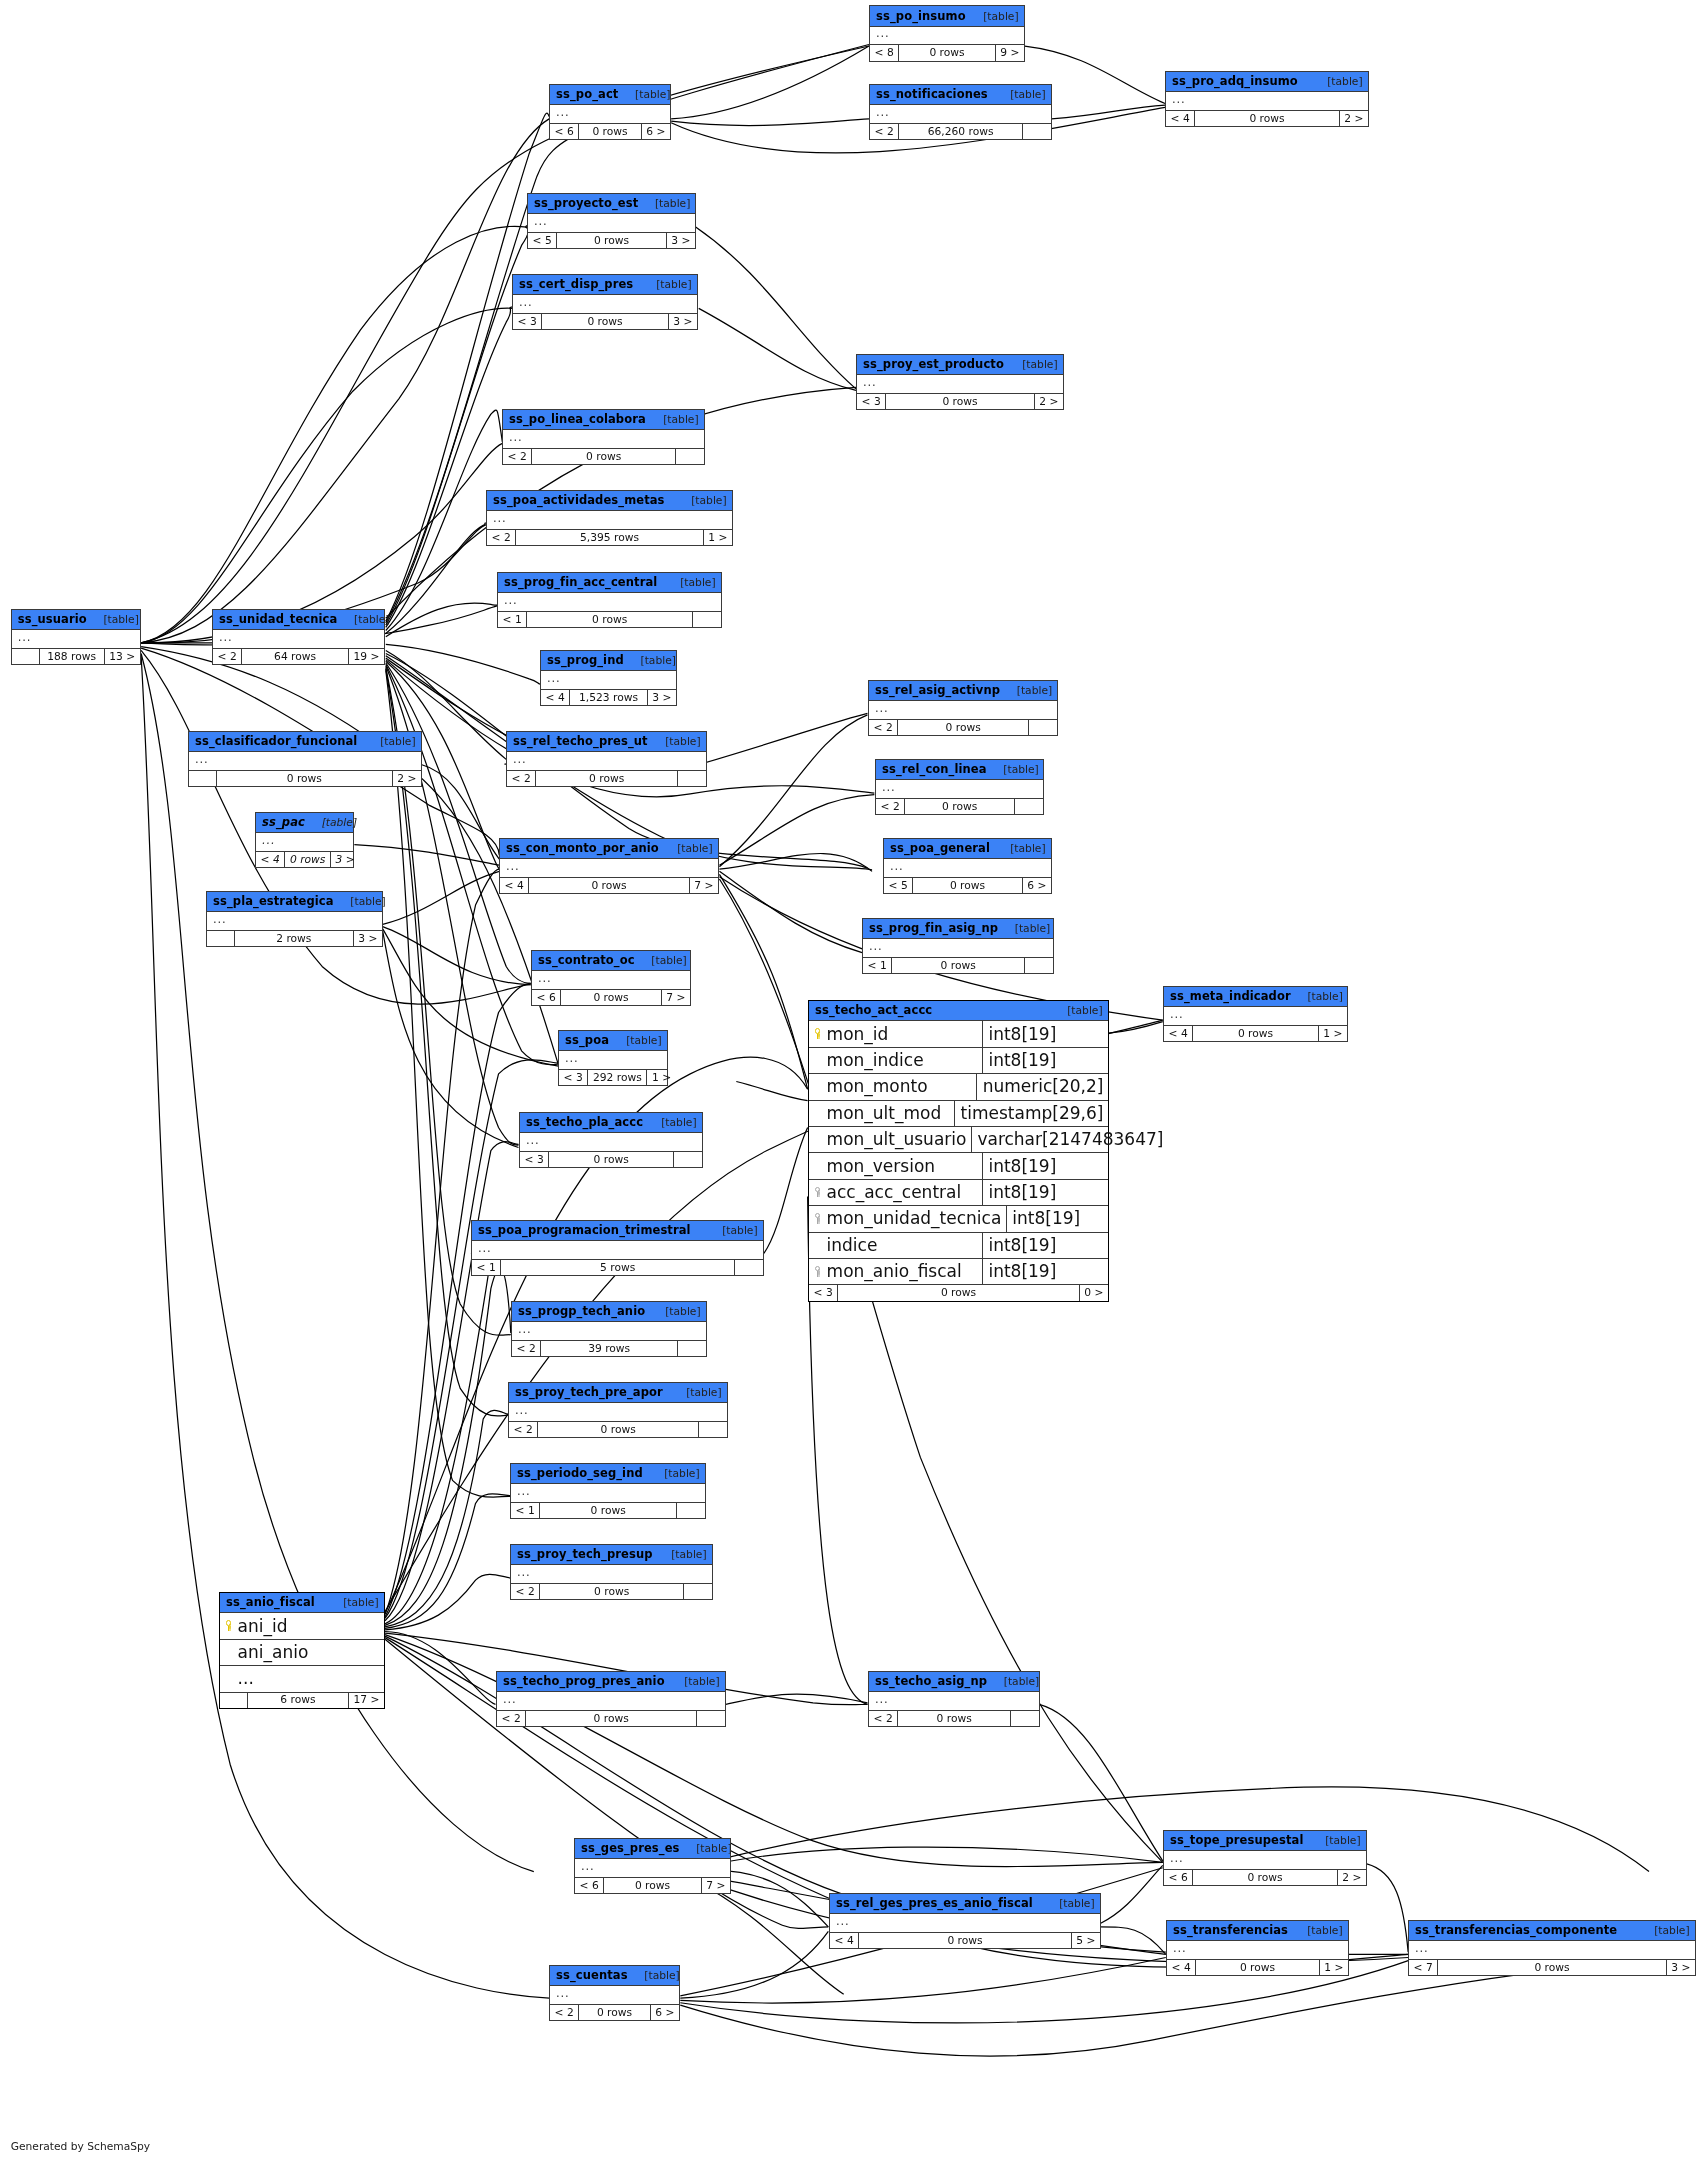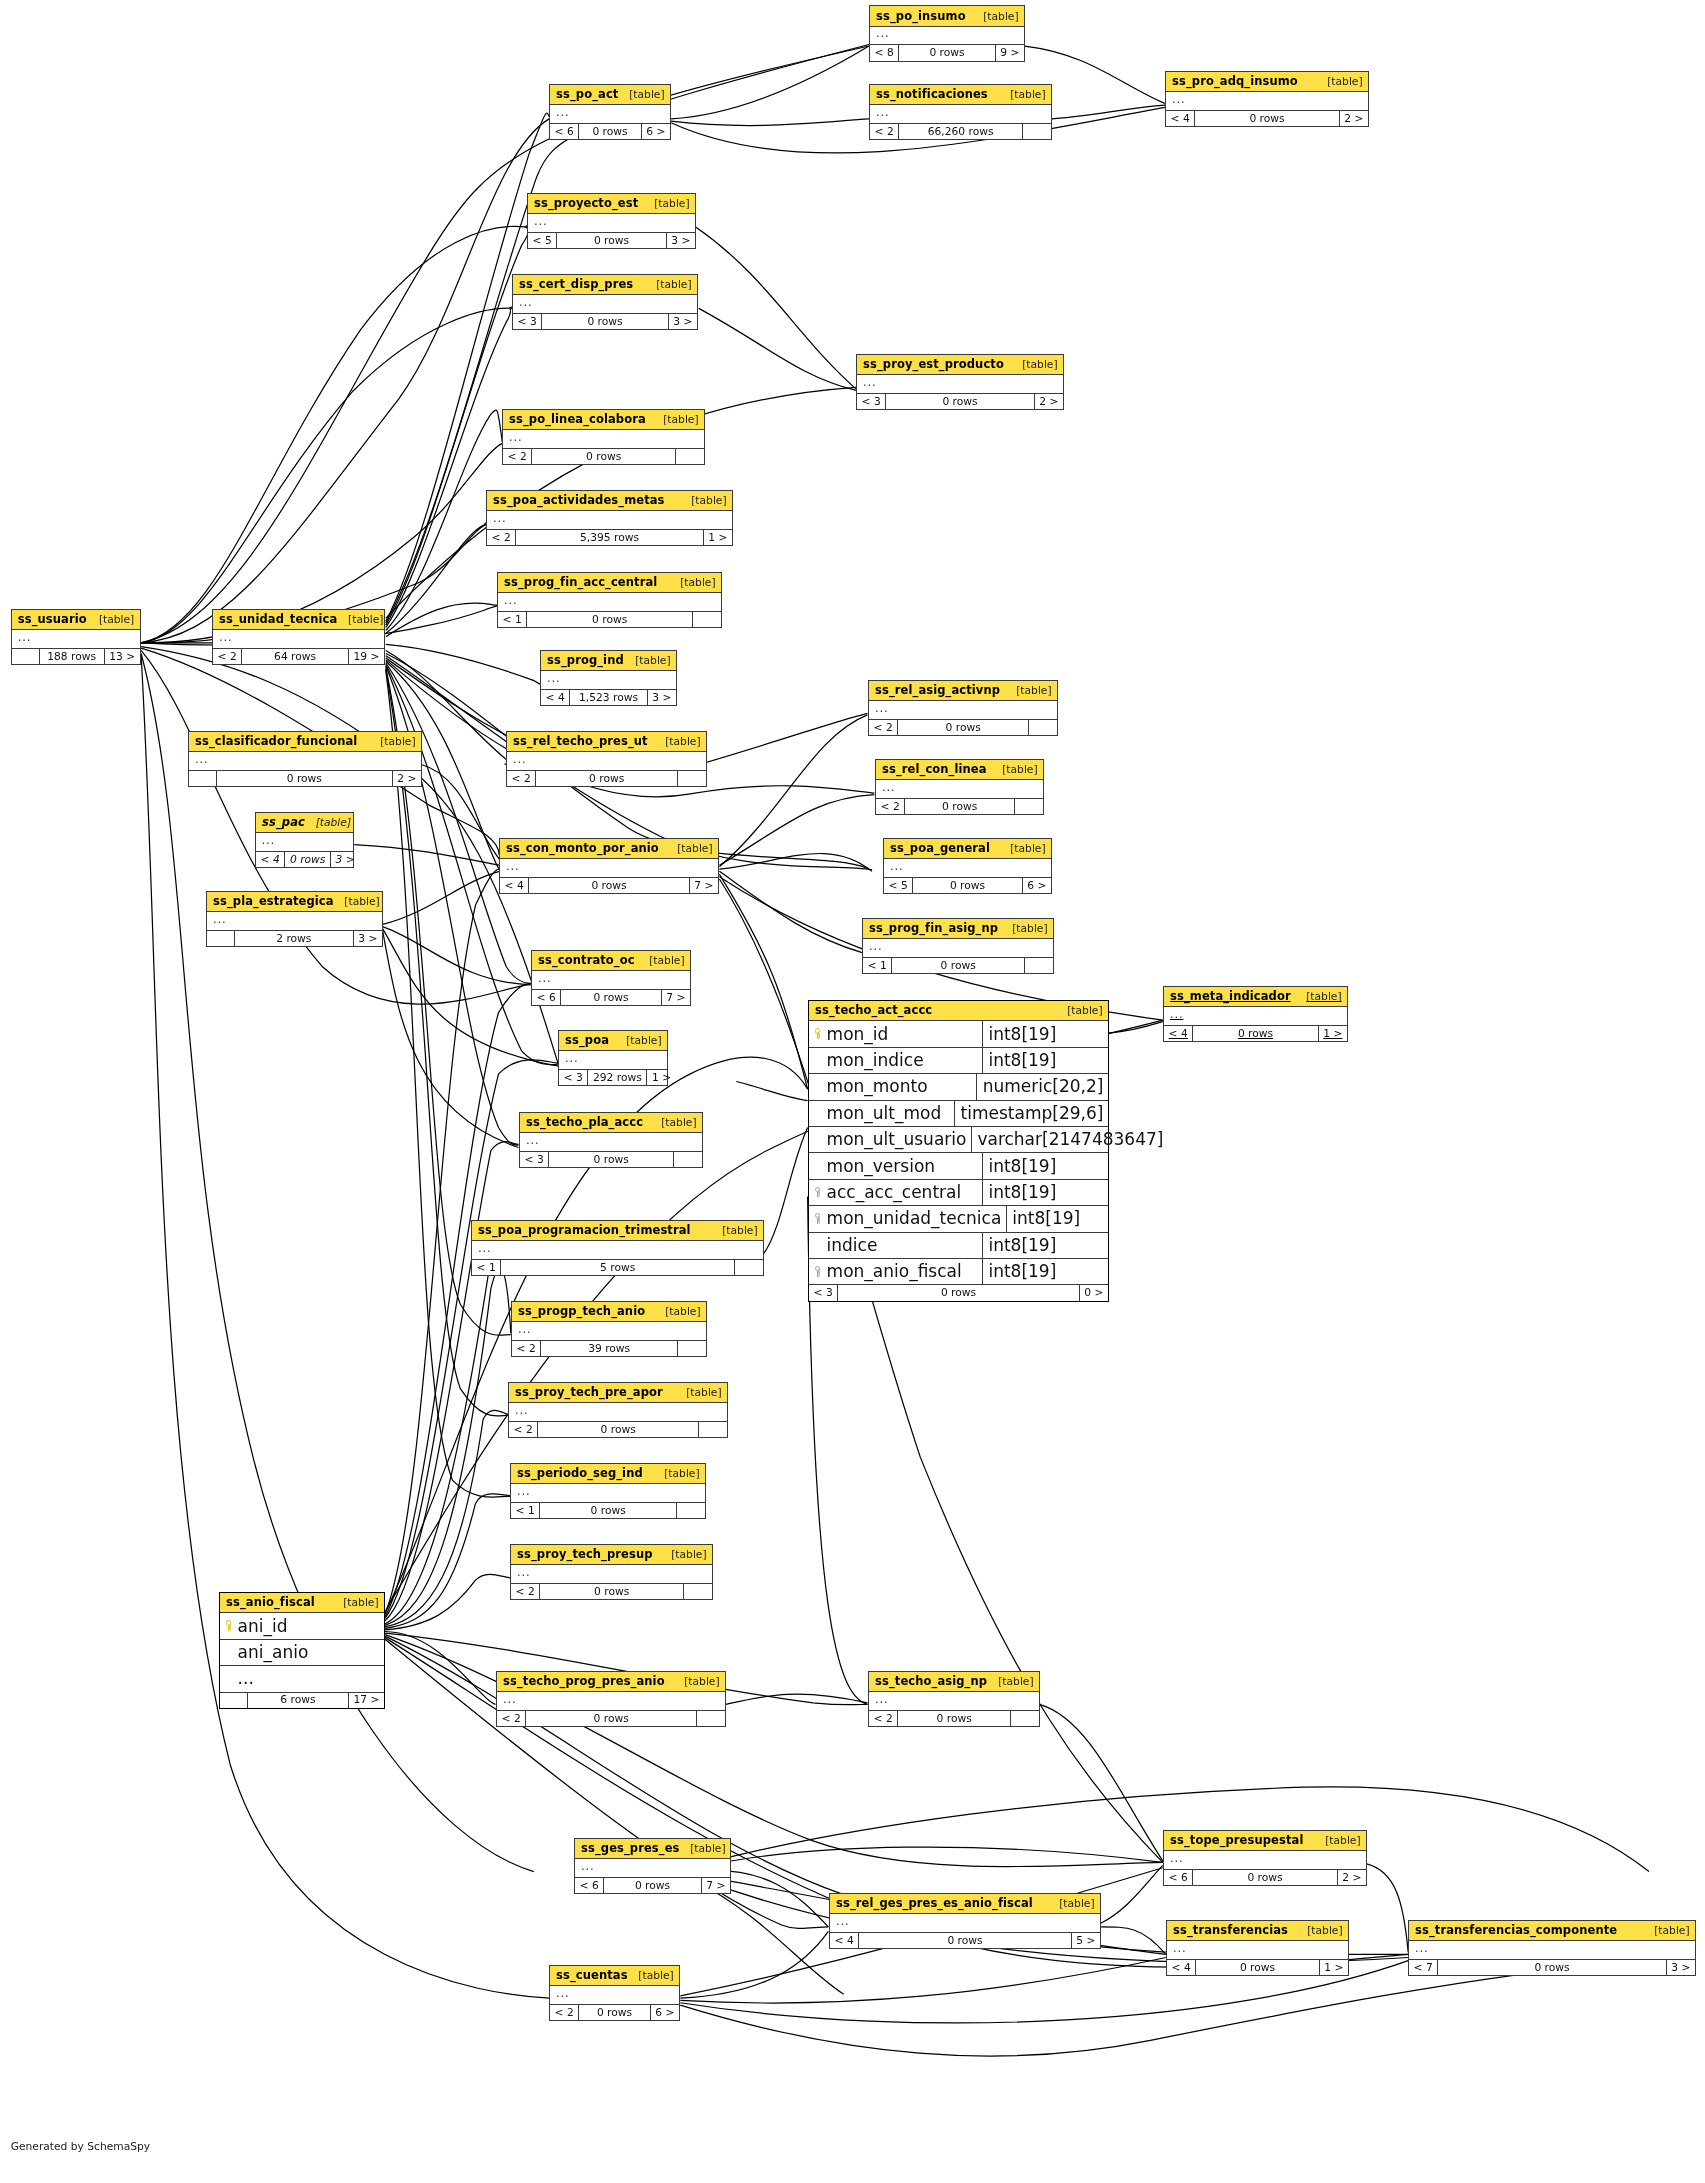--- a/index.html
+++ b/index.html
@@ -4,22 +4,22 @@
 <style>
   html,body{margin:0;padding:0;background:#ffffff;}
   body{font-family:"DejaVu Sans","Liberation Sans",sans-serif;}
   #canvas{position:relative;width:1705px;height:2183px;background:#fff;overflow:hidden;}
   svg#edges{position:absolute;left:0;top:0;width:1705px;height:2183px;pointer-events:none;}
   svg#edges path{fill:none;stroke:#000000;stroke-width:1.6;}
 
   .tbl{position:absolute;border:1.5px solid #3a3a3a;background:#ffffff;box-sizing:border-box;}
   .tbl.detailed{border:1.9px solid #000;}
   .thead{display:flex;align-items:baseline;justify-content:space-between;
-         background:#fde047;border-bottom:1.5px solid #3a3a3a;
-         padding:2.3px 5.4px 3.1px 6.1px;white-space:nowrap;}
+         background:#3b82f6;border-bottom:1.5px solid #3a3a3a;
+         padding:2.3px 5.4px 3.1px 6.1px;white-space:nowrap;gap:6px;}
   .tname{font-weight:bold;font-size:11.5px;color:#000;letter-spacing:0.1px;}
   .ttype{font-size:10.7px;color:#222;padding-left:10.7px;}
   .tbody{padding:1.5px 5.4px 3.1px 6.1px;font-size:11.5px;color:#333;border-bottom:1.5px solid #3a3a3a;
          line-height:1.0;min-height:13px;letter-spacing:0.8px;}
   .tfoot{display:flex;font-size:10.7px;color:#111;}
   .tfoot .c{padding:0.8px 4.6px 1.5px 4.6px;box-sizing:border-box;white-space:nowrap;}
   .tfoot .c1{flex:0 0 auto;min-width:28px;text-align:left;border-right:1.2px solid #3a3a3a;}
   .tfoot .c2{flex:1 1 auto;text-align:center;border-right:1.2px solid #3a3a3a;}
   .tfoot .c3{flex:0 0 auto;min-width:28px;text-align:right;}
 
@@ -420,21 +420,21 @@
           <span class="tname">ss_contrato_oc</span>
           <span class="ttype">[table]</span>
         </div>
         <div class="tbody">...</div>
         <div class="tfoot">
           <div class="c c1">&lt; 6</div>
           <div class="c c2">0 rows</div>
           <div class="c c3">7 &gt;</div>
         </div>
       </div>
-      <div class="tbl" style="left: 1163px; top: 986px; width: 185px; text-decoration: underline;">
+      <div class="tbl" style="left: 1163px; top: 986px; width: 185px;">
         <div class="thead">
           <span class="tname">ss_meta_indicador</span>
           <span class="ttype">[table]</span>
         </div>
         <div class="tbody">...</div>
         <div class="tfoot">
           <div class="c c1">&lt; 4</div>
           <div class="c c2">0 rows</div>
           <div class="c c3">1 &gt;</div>
         </div>

